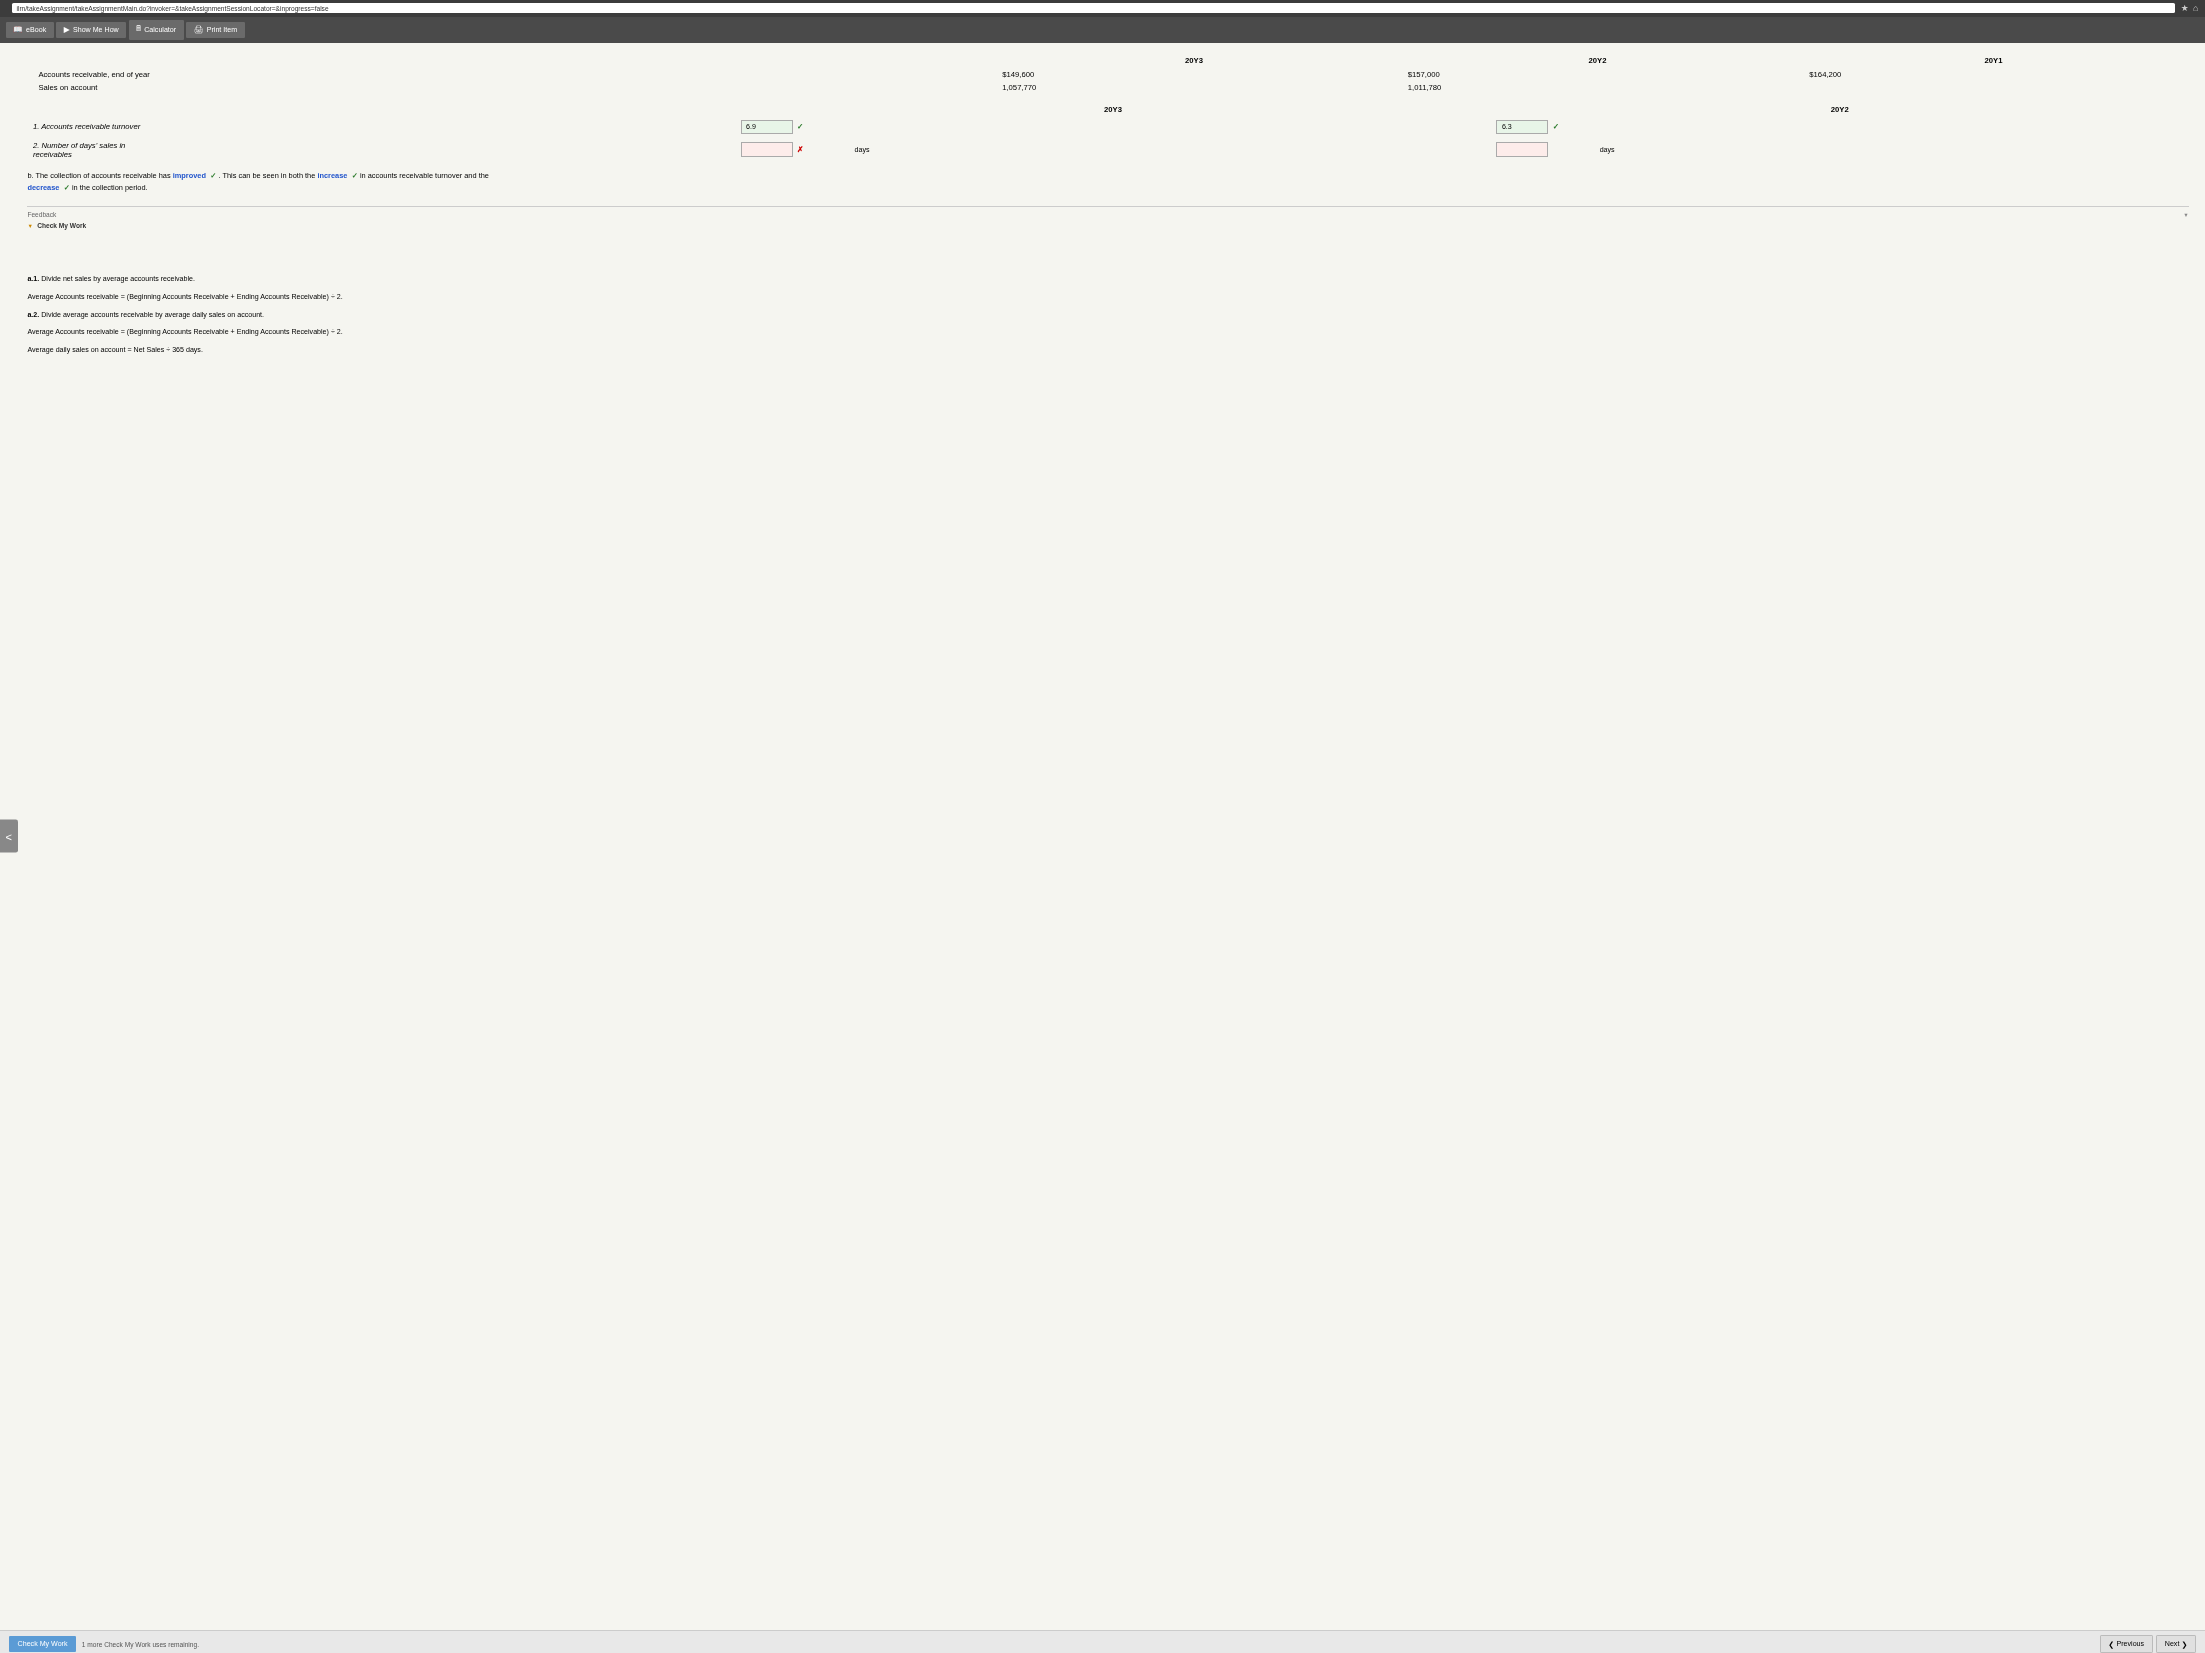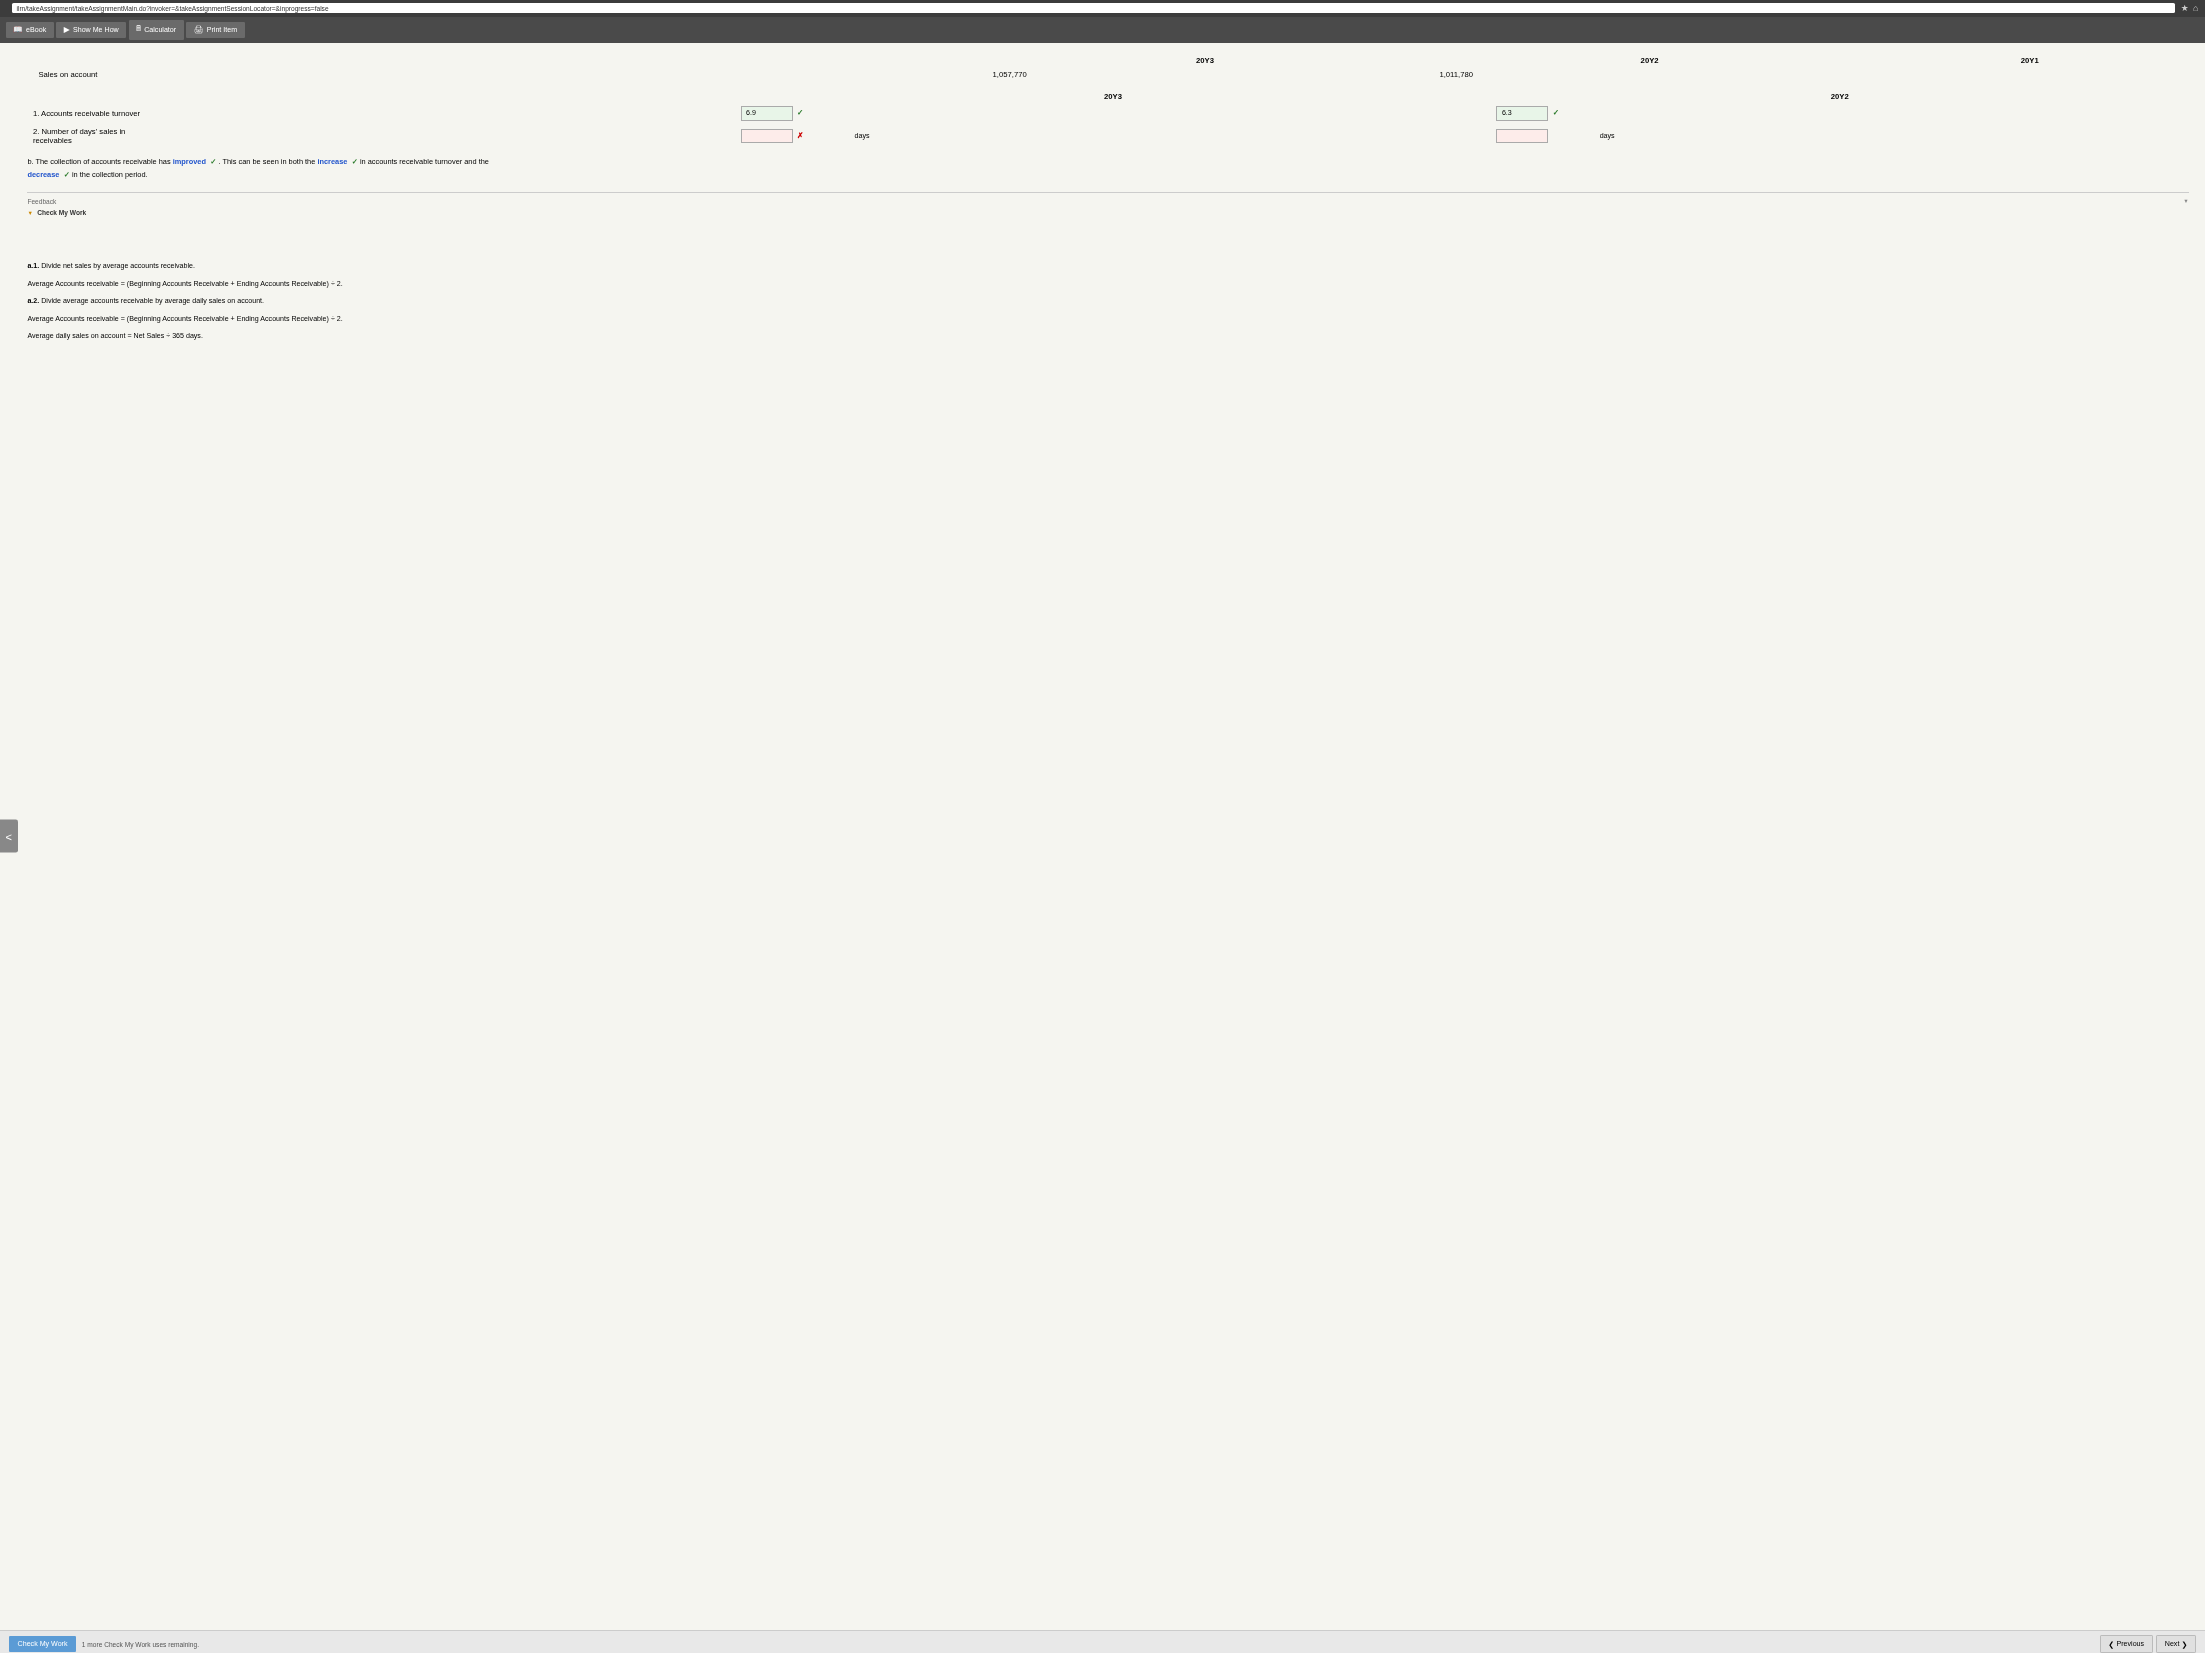--- a/index.html
+++ b/index.html
@@ -132,20 +132,21 @@
     }
 
     .answer-table td {
       padding: 3.3px 5.5px;
       font-size: 7.7px;
       vertical-align: middle;
     }
 
     .answer-table td:first-child {
       min-width: 131px;
+      font-style: italic;
     }
 
     .input-field {
       border: 0.5px solid #888;
       padding: 2.2px 4.4px;
       width: 52px;
       font-size: 7.1px;
       background: #fff;
     }
 
@@ -323,20 +324,26 @@
       <thead>
         <tr>
           <th></th>
           <th>20Y3</th>
           <th>20Y2</th>
           <th>20Y1</th>
         </tr>
       </thead>
       <tbody>
         <tr>
+          <td>Accounts receivable, end of year</td>
+          <td>$149,600</td>
+          <td>$157,000</td>
+          <td>$164,200</td>
+        </tr>
+        <tr>
           <td>Sales on account</td>
           <td>1,057,770</td>
           <td>1,011,780</td>
           <td></td>
         </tr>
       </tbody>
     </table>
 
 
     <table class="answer-table">

